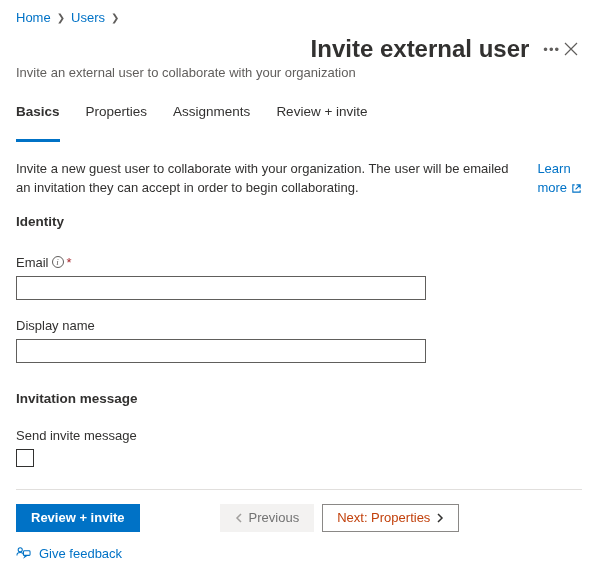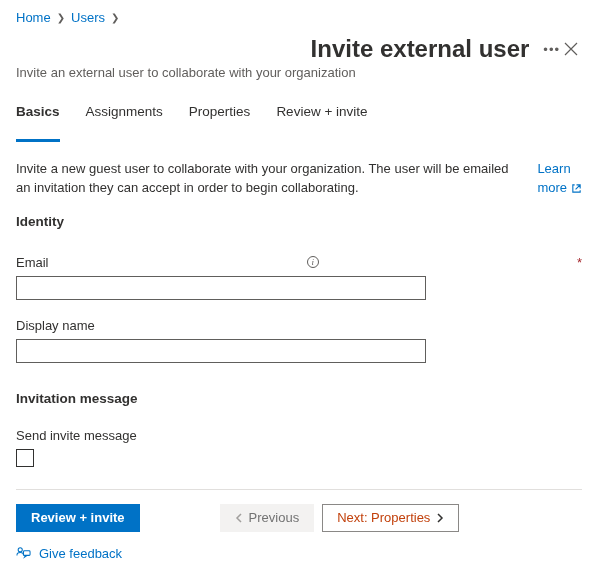--- a/index.html
+++ b/index.html
@@ -14,21 +14,21 @@
     .close-x { font-size: 16px; color: #605e5c; cursor: pointer; font-weight: 300; padding:4px;}
     .subtitle { color: #605e5c; font-size: 13px; margin-top: 2px; margin-bottom: 24px; }
     .tabs { display: flex; gap: 26px; border-bottom: none; margin-bottom: 8px; }
     .tab { font-size: 13.5px; padding-bottom: 20px; cursor: pointer; border-bottom: 3px solid transparent; }
     .tab.active { font-weight: 600; border-bottom: 3px solid #0072c6; }
     .intro-row { display: flex; gap: 16px; margin-top: 18px; margin-bottom: 16px; }
     .intro-text { flex: 1; font-size: 13px; line-height: 1.45; }
     .learn-more { color: #0072c6; font-size: 13px; white-space: nowrap; cursor: pointer; display:flex; flex-direction:column; align-items:flex-start; line-height:1.45; }
     .learn-more .ext { display:inline-flex; align-items:center; gap:4px;}
     .section-h { font-weight: 600; font-size: 13.5px; margin-bottom: 18px; }
-    .field-label { font-size: 13px; margin-bottom: 6px; display: flex; align-items: center; gap: 3px; justify-content: space-between; }
+    .field-label { font-size: 13px; margin-bottom: 6px; display: flex; align-items: center; gap: 3px; }
     .info-icon { width: 12px; height: 12px; border: 1px solid #605e5c; border-radius: 50%; display: inline-flex; align-items: center; justify-content: center; font-size: 9px; font-style: italic; font-family: serif; color:#605e5c; line-height:1; }
     .req { color: #a4262c; }
     .text-input { width: 410px; height: 24px; border: 1px solid #605e5c; padding: 2px 6px; font-size: 13px; margin-bottom: 18px; }
     .checkbox { width: 18px; height: 18px; border: 1px solid #323130; cursor: pointer; margin-top: 6px; }
     .footer-divider { border: none; border-top: 1px solid #e1dfdd; margin-top: 22px; margin-bottom: 14px; }
     .footer-btns { display: flex; align-items: center; gap: 8px; }
     .btn { height: 28px; padding: 0 14px; font-size: 13px; border: 1px solid transparent; cursor: pointer; display: inline-flex; align-items: center; gap: 6px; }
     .btn-primary { background: #0072c6; color: #fff; font-weight:600;}
     .btn-prev { background: #f3f2f1; color: #737373; border-color:#f3f2f1; cursor: default; margin-left: 72px; }
     .btn-next { background: #fff; color: #c2410c; border: 1px solid #8a8886; }
@@ -54,22 +54,22 @@
   <span class="close-x">
     <svg width="14" height="14" viewBox="0 0 14 14">
         <path d="M1 1 L13 13 M13 1 L1 13" stroke="#605e5c" stroke-width="1.2"></path>
       </svg>
   </span>
 </div>
 <div class="subtitle">Invite an external user to collaborate with your organization</div>
 
 <div class="tabs">
   <div class="tab active">Basics</div>
+  <div class="tab">Properties</div>
   <div class="tab">Assignments</div>
-  <div class="tab">Properties</div>
   <div class="tab">Review + invite</div>
 </div>
 
 <div class="intro-row">
   <div class="intro-text">Invite a new guest user to collaborate with your organization. The user will be emailed an invitation they can accept in order to begin collaborating.</div>
   <a class="learn-more">
     <span>Learn</span>
     <span class="ext">
         <span>more</span>
       <svg width="11" height="11" viewBox="0 0 12 12">

